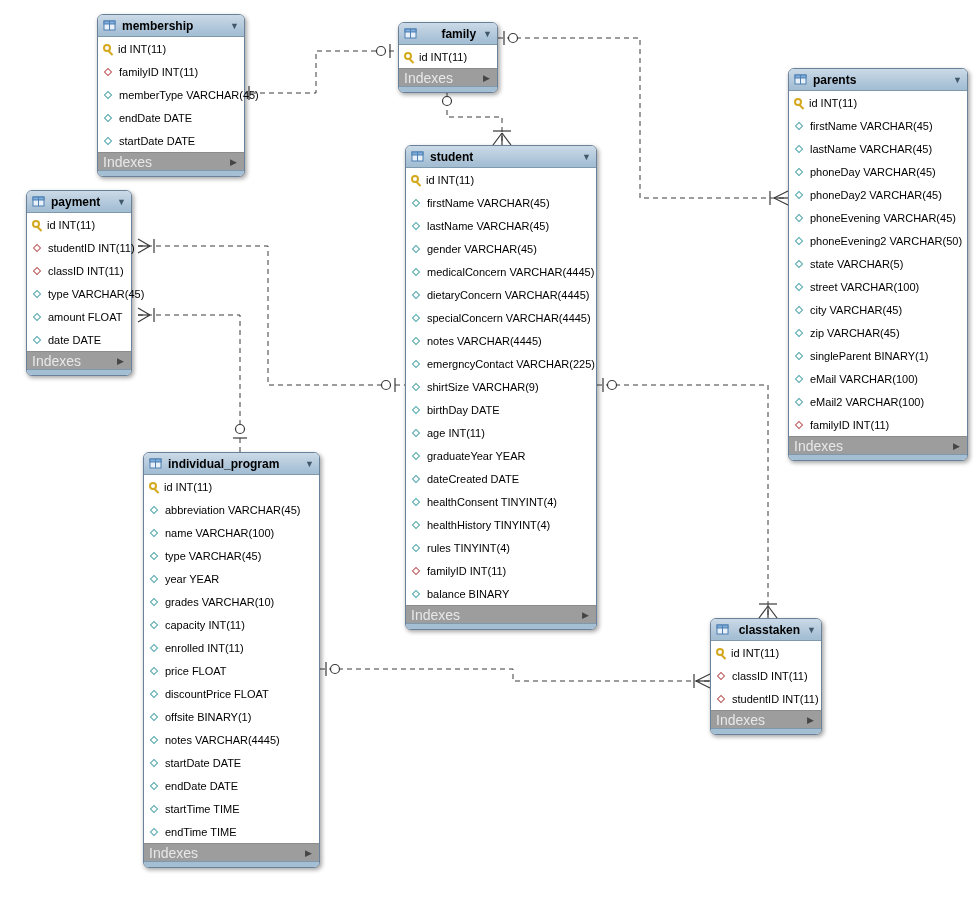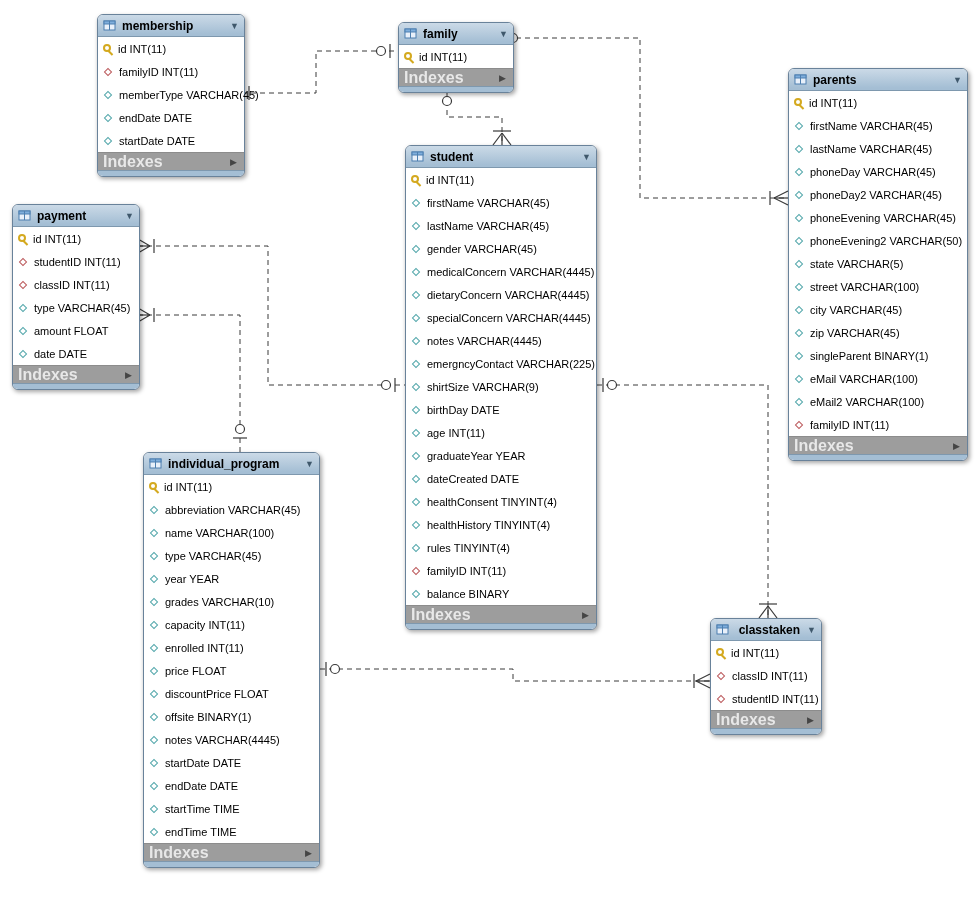--- a/index.html
+++ b/index.html
@@ -27,28 +27,28 @@
   .ic-key { width:12px; height:12px; position:relative; }
   .ic-key::before { content:''; position:absolute; left:1px; top:1px; width:4px; height:4px;
                     border:2px solid #D4A91F; border-radius:50%; }
   .ic-key::after  { content:''; position:absolute; left:7px; top:7px; width:6px; height:2px;
                     background:#D4A91F; transform:rotate(45deg); transform-origin:0 0; }
   .ic-dia { width:6px; height:6px; border:1px solid #53A7AB; background:#fff;
             transform:rotate(45deg); margin:0 4px 0 3px; }
   .ic-dia.fk { border-color:#BC5A5C; }
   .tindexes { height:18px; background:#9D9D9D; display:flex; align-items:center;
               justify-content:space-between; padding:0 7px 0 5px; border-top:1px solid #8C8C8C; }
-  .ilabel { font-size:16px; font-weight:bold; color:#E8E8E8; }
+  .ilabel { font-size:14px; font-weight:normal; color:#E8E8E8; }
   .iarrow { font-size:9px; color:#454545; }
   .tfoot { height:6px; background:#A4BED4; border-top:1px solid #7E98AE; border-radius:0 0 5px 5px; }
 
   #t-membership { left:85px;  top:14px;  width:148px;margin-left:12px; }
-  #t-family     { left:398px; top:22px;  width:116px; }
+  #t-family     { left:398px; top:22px;  width:100px;text-align:right; }
   #t-parents    { left:788px; top:68px;  width:180px; }
-  #t-payment    { left:12px;  top:190px; width:128px;margin-top:14px; }
+  #t-payment    { left:26px;  top:190px; width:106px; }
   #t-student    { left:405px; top:145px; width:192px; }
   #t-program    { left:143px; top:452px; width:177px; }
   #t-classtaken { left:710px; top:618px; width:112px;text-align:right; }
 </style>
 </head>
 <body>
 
 <div id="canvas">
 
   <svg id="connectors" xmlns="http://www.w3.org/2000/svg">

